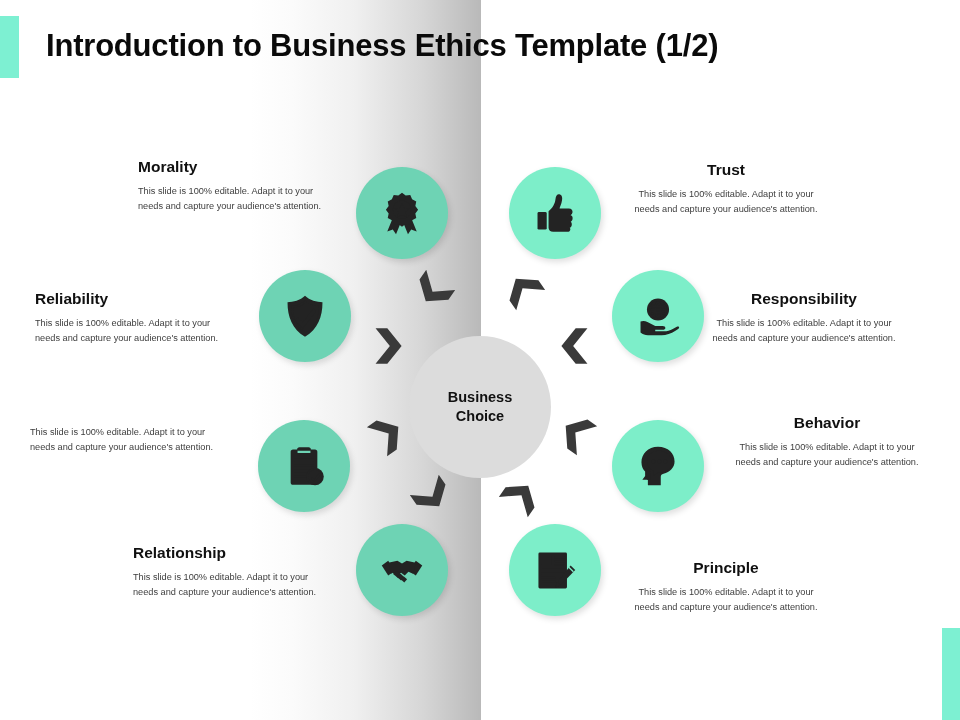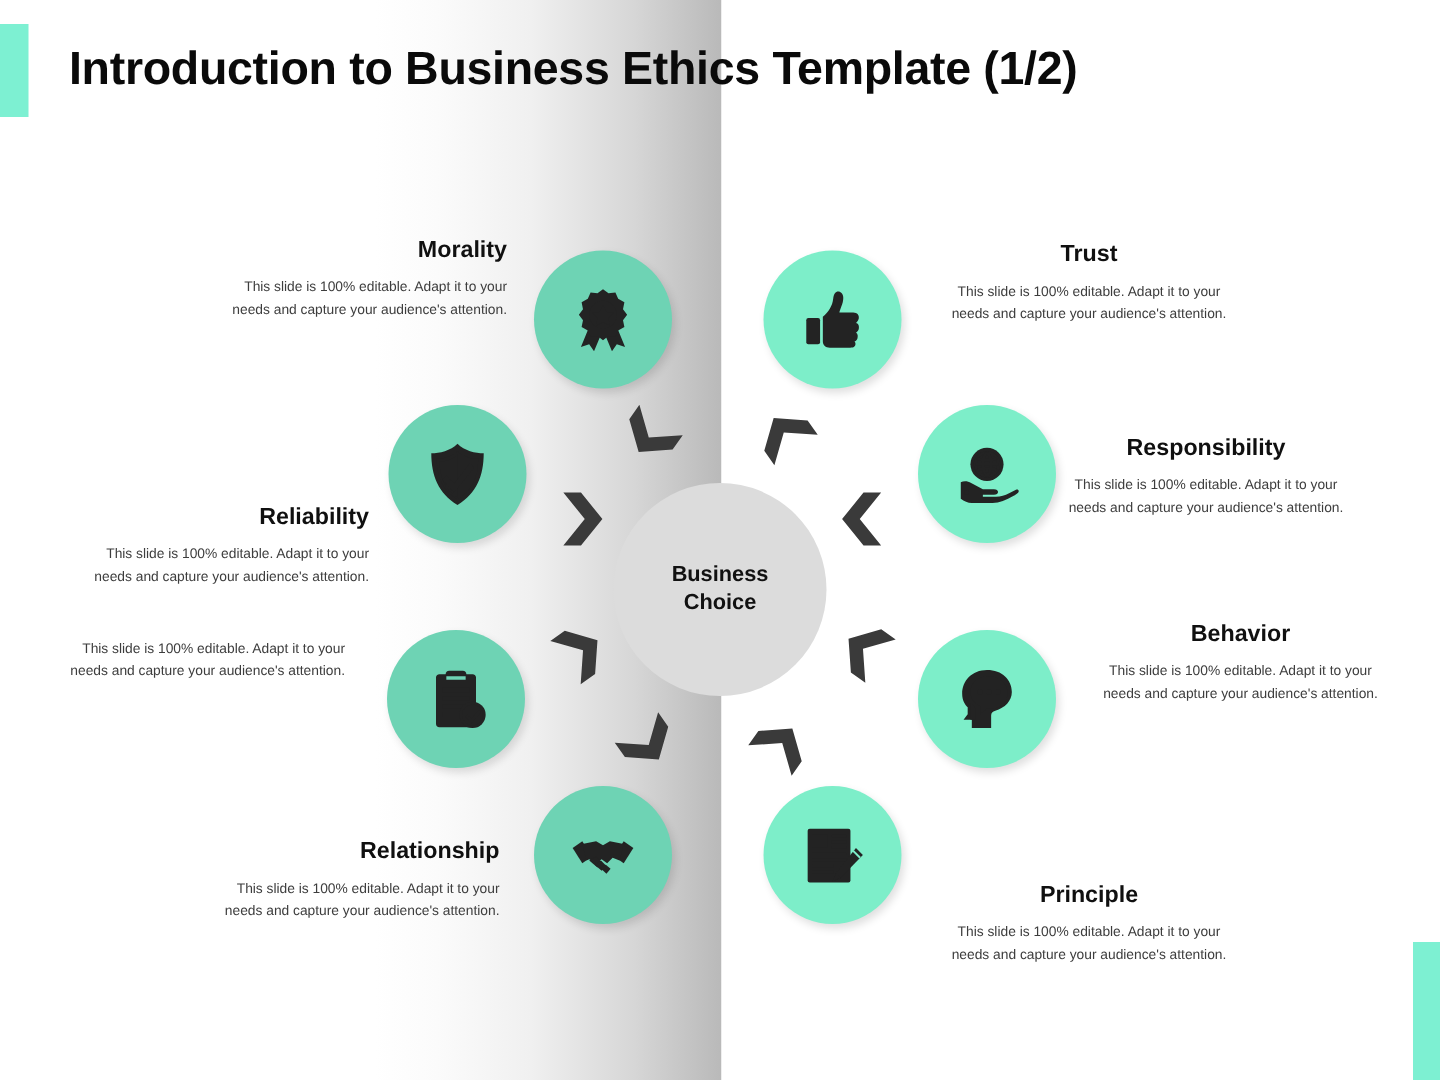--- a/index.html
+++ b/index.html
@@ -66,21 +66,21 @@
     color: #0a0a0a;
     letter-spacing: -0.2px;
     white-space: nowrap;
   }
 
   
   .node-text {
     position: absolute;
     width: 200px;
   }
-  .node-text.align-right { text-align: right; }
+  .node-text.align-right { }
   .node-text.align-left  { text-align: center; }
 
   .node-title {
     font-size: 15.5px;
     font-weight: bold;
     color: #101010;
     margin: 0 0 9px 0;
     line-height: 1.1;
   }
   .node-desc {
@@ -117,21 +117,21 @@
   .icon-circle svg .stroked {
     fill: none;
     stroke: #232323;
     stroke-width: 7;
   }
 
   
   .hub {
     position: absolute;
     left: 409px;
-    top: 322px;
+    top: 336px;
     width: 142px;
     height: 142px;
     border-radius: 50%;
     background: #dcdcdc;
     display: flex;
     flex-direction: column;
     align-items: center;
     justify-content: center;
   }
   .hub-line {
@@ -223,21 +223,21 @@
   <div class="icon-circle" style="left:356px; top:167px; background:#6ed3b4;">
     <svg viewBox="0 0 100 100">
       <path d="M29 63 L18 90 L30 86 L37 96 L47 72 Z"></path>
       <path d="M71 63 L82 90 L70 86 L63 96 L53 72 Z"></path>
       <path d="M50 6 L58 12 L68 11 L72 20 L81 25 L79 35 L85 43 L79 51 L81 61 L72 66 L68 75 L58 74 L50 80 L42 74 L32 75 L28 66 L19 61 L21 51 L15 43 L21 35 L19 25 L28 20 L32 11 L42 12 Z"></path>
       <circle cx="50" cy="43" r="20" fill="#6ed3b4"></circle>
       <path d="M50 29 L55 39 L66 40 L58 48 L60 59 L50 54 L40 59 L42 48 L34 40 L45 39 Z"></path>
     </svg>
   </div>
 
-  <div class="node-text align-right" style="left:46px; top:290px;margin-top:46px;">
+  <div class="node-text align-right" style="left:35px; top:290px;">
     <p class="node-title">Reliability</p>
     <p class="node-desc">This slide is 100% editable.  Adapt it to your needs and capture your audience's attention.</p>
   </div>
   <div class="icon-circle" style="left:259px; top:270px; background:#6ed3b4;">
     <svg viewBox="0 0 100 100">
       <path d="M50 6 C40 16 24 20 12 20 C12 52 22 78 50 95 C78 78 88 52 88 20 C76 20 60 16 50 6 Z"></path>
       <path d="M50 17 C42 25 29 28 20 28 C20 53 28 74 50 87 C72 74 80 53 80 28 C71 28 58 25 50 17 Z" fill="#6ed3b4"></path>
       <path d="M50 22 C43 29 32 32 24 32 C24 54 31 72 50 84 Z" fill="#3f3f3f" opacity="0.25"></path>
       <path d="M34 52 L45 64 L68 34 L74 41 L45 77 L28 58 Z"></path>
     </svg>
@@ -253,21 +253,21 @@
       <rect x="30" y="34" width="40" height="6" fill="#6ed3b4"></rect>
       <rect x="30" y="46" width="40" height="6" fill="#6ed3b4"></rect>
       <rect x="30" y="58" width="40" height="6" fill="#6ed3b4"></rect>
       <rect x="30" y="70" width="26" height="6" fill="#6ed3b4"></rect>
       <circle cx="74" cy="73" r="19" fill="#6ed3b4"></circle>
       <circle cx="74" cy="73" r="15"></circle>
       <path d="M67 73 L72 79 L83 66 L86 70 L72 85 L64 76 Z" fill="#6ed3b4"></path>
     </svg>
   </div>
 
-  <div class="node-text align-right" style="left:133px; top:559px;">
+  <div class="node-text align-right" style="left:133px; top:544px;">
     <p class="node-title">Relationship</p>
     <p class="node-desc">This slide is 100% editable.  Adapt it to your needs and capture your audience's attention.</p>
   </div>
   <div class="icon-circle" style="left:356px; top:524px; background:#6ed3b4;">
     <svg viewBox="0 0 100 100">
       <path d="M6 40 L20 30 L34 52 L20 62 Z"></path>
       <path d="M94 40 L80 30 L66 52 L80 62 Z"></path>
       <path d="M20 34 L40 30 L50 36 L60 30 L80 34 L74 58 L64 54 L56 62 L48 56 L40 62 L30 56 L26 58 Z"></path>
       <path d="M30 58 L40 52 L48 60 L42 68 Z"></path>
       <path d="M38 64 L47 58 L55 66 L48 73 Z"></path>
@@ -311,21 +311,21 @@
     <svg viewBox="0 0 100 100">
       <path d="M50 8 C28 8 14 24 14 42 C14 52 18 58 22 62 L22 72 L16 80 L28 80 L28 92 L56 92 L56 74 C56 70 58 68 62 67 C76 63 86 53 86 40 C86 22 72 8 50 8 Z"></path>
       <path d="M52 17 C36 17 26 27 26 40 C26 50 32 57 40 60 L40 72 L50 64 L56 64 C70 64 80 54 80 41 C80 28 68 17 52 17 Z" fill="#7deec9"></path>
       <circle cx="40" cy="40" r="4"></circle>
       <circle cx="53" cy="40" r="4"></circle>
       <circle cx="66" cy="40" r="4"></circle>
       <path d="M26 56 C30 58 34 62 34 68 L34 80 L26 80 Z"></path>
     </svg>
   </div>
 
-  <div class="node-text align-left" style="left:626px; top:588px;">
+  <div class="node-text align-left" style="left:626px; top:559px;">
     <p class="node-title">Principle</p>
     <p class="node-desc">This slide is 100% editable.  Adapt it to your needs and capture your audience's attention.</p>
   </div>
   <div class="icon-circle" style="left:509px; top:524px; background:#7deec9;">
     <svg viewBox="0 0 100 100">
       <rect x="14" y="12" width="62" height="78" rx="3"></rect>
       <rect x="21" y="21" width="22" height="18" fill="#7deec9"></rect>
       <rect x="49" y="21" width="21" height="4" fill="#7deec9"></rect>
       <rect x="49" y="29" width="21" height="4" fill="#7deec9"></rect>
       <rect x="49" y="37" width="21" height="4" fill="#7deec9"></rect>

